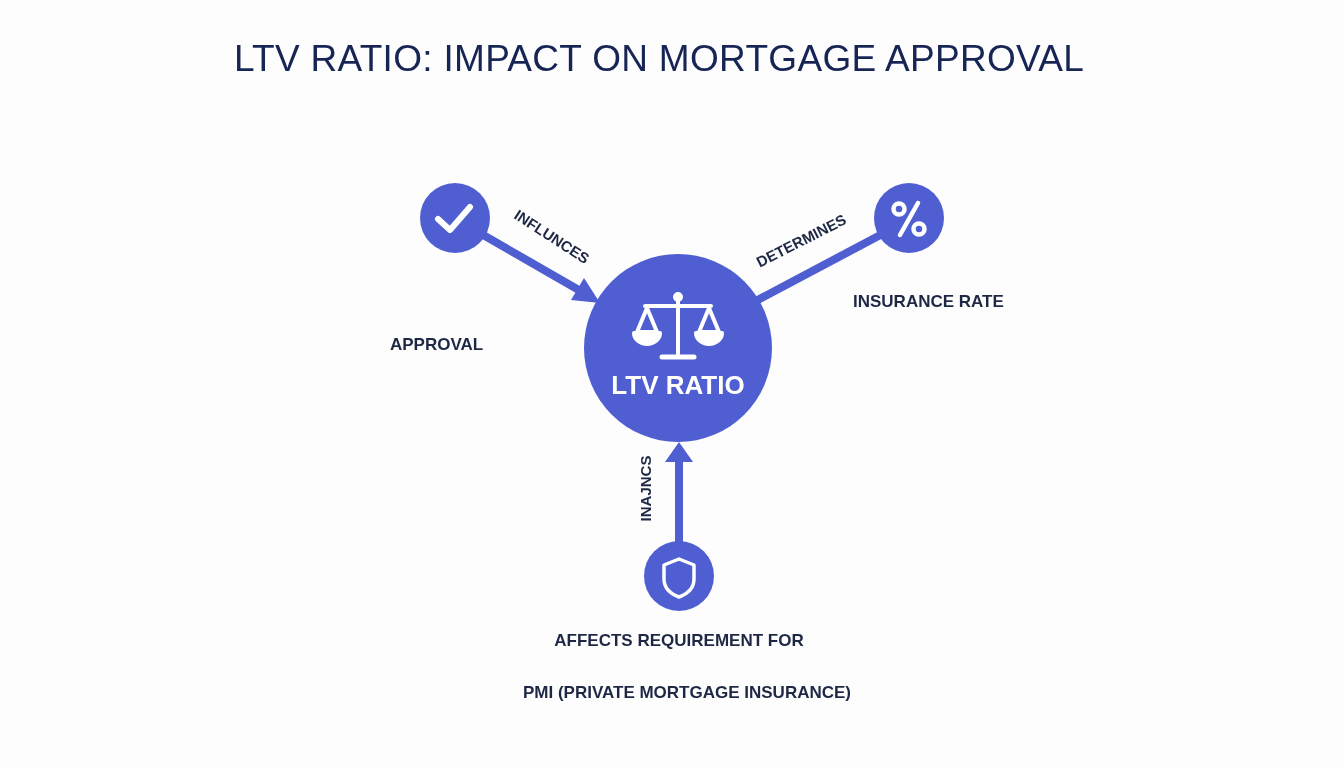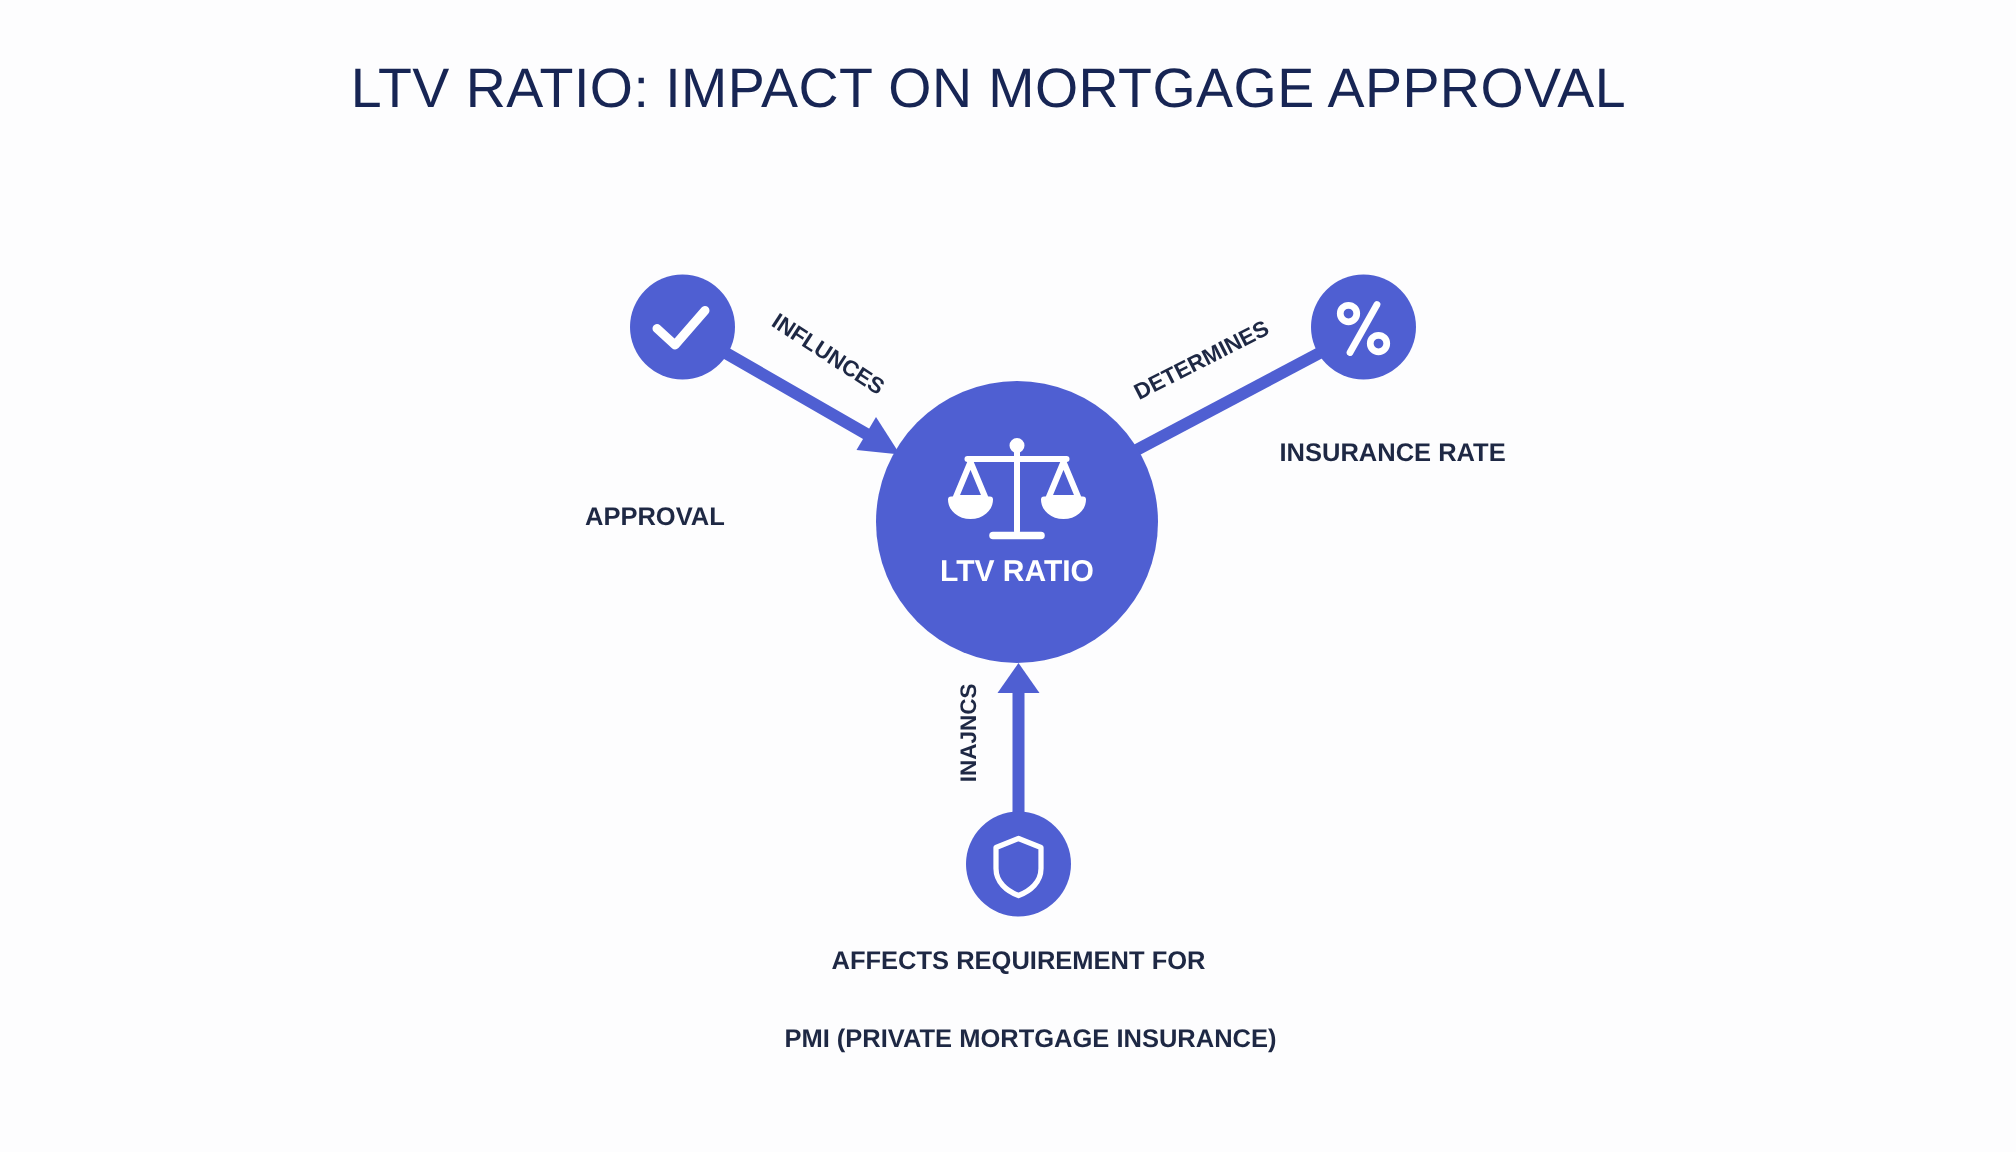--- a/index.html
+++ b/index.html
@@ -15,21 +15,21 @@
     font-weight: 400; font-size: 37px; letter-spacing: 0.3px;
     color: #172554;
   }
   svg.diagram { position: absolute; left: 0; top: 0; }
   .label {
     position: absolute; font-weight: 700; font-size: 17px;
     color: #1e2844; white-space: nowrap;
   }
   .center-label {
     position: absolute; left: 584px; top: 370px; width: 188px;
-    text-align: center; color: #ffffff; font-weight: 700; font-size: 20px;
+    text-align: center; color: #ffffff; font-weight: 700; font-size: 26px;
   }
   .edge-label {
     position: absolute; font-weight: 700; font-size: 15px;
     color: #1e2844; white-space: nowrap; transform-origin: center center;
   }
 </style>
 </head>
 <body>
 
 <div class="title">LTV RATIO: IMPACT ON MORTGAGE APPROVAL</div>

